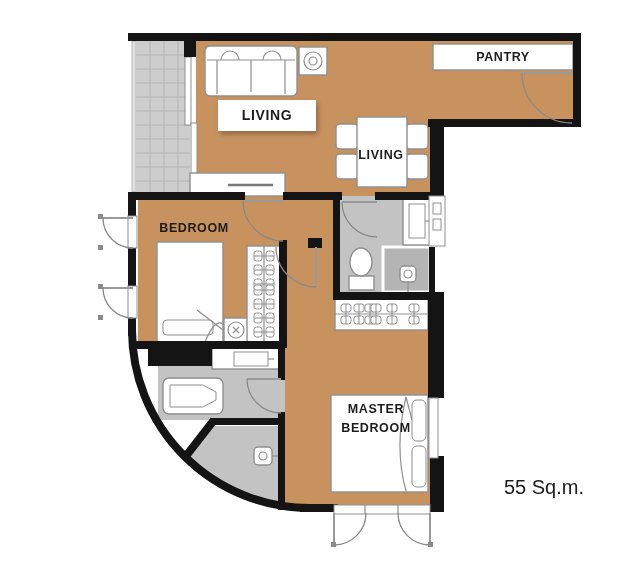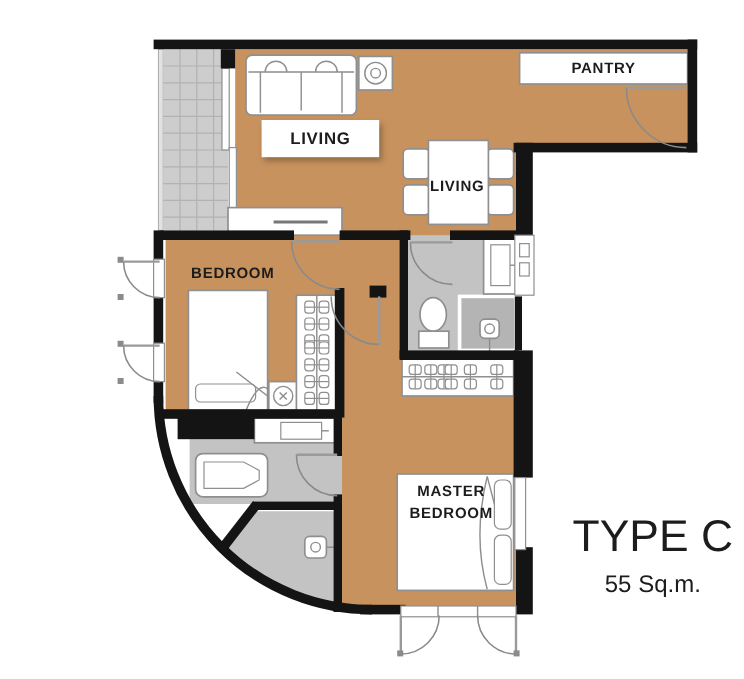--- a/index.html
+++ b/index.html
@@ -222,15 +222,14 @@
 </svg>
 
   <div class="lbl room l-pantry">PANTRY</div>
   <div class="lbl room box l-living">LIVING</div>
   <div class="lbl room l-dining">LIVING</div>
   <div class="lbl room l-bedroom">BEDROOM</div>
   <div class="lbl room l-master">
     <div>MASTER</div>
     <div>BEDROOM</div>
   </div>
-  <div class="lbl l-type">TYPE C</div>
   <div class="lbl l-area">55 Sq.m.</div>
 </div>
 
 </body></html>

